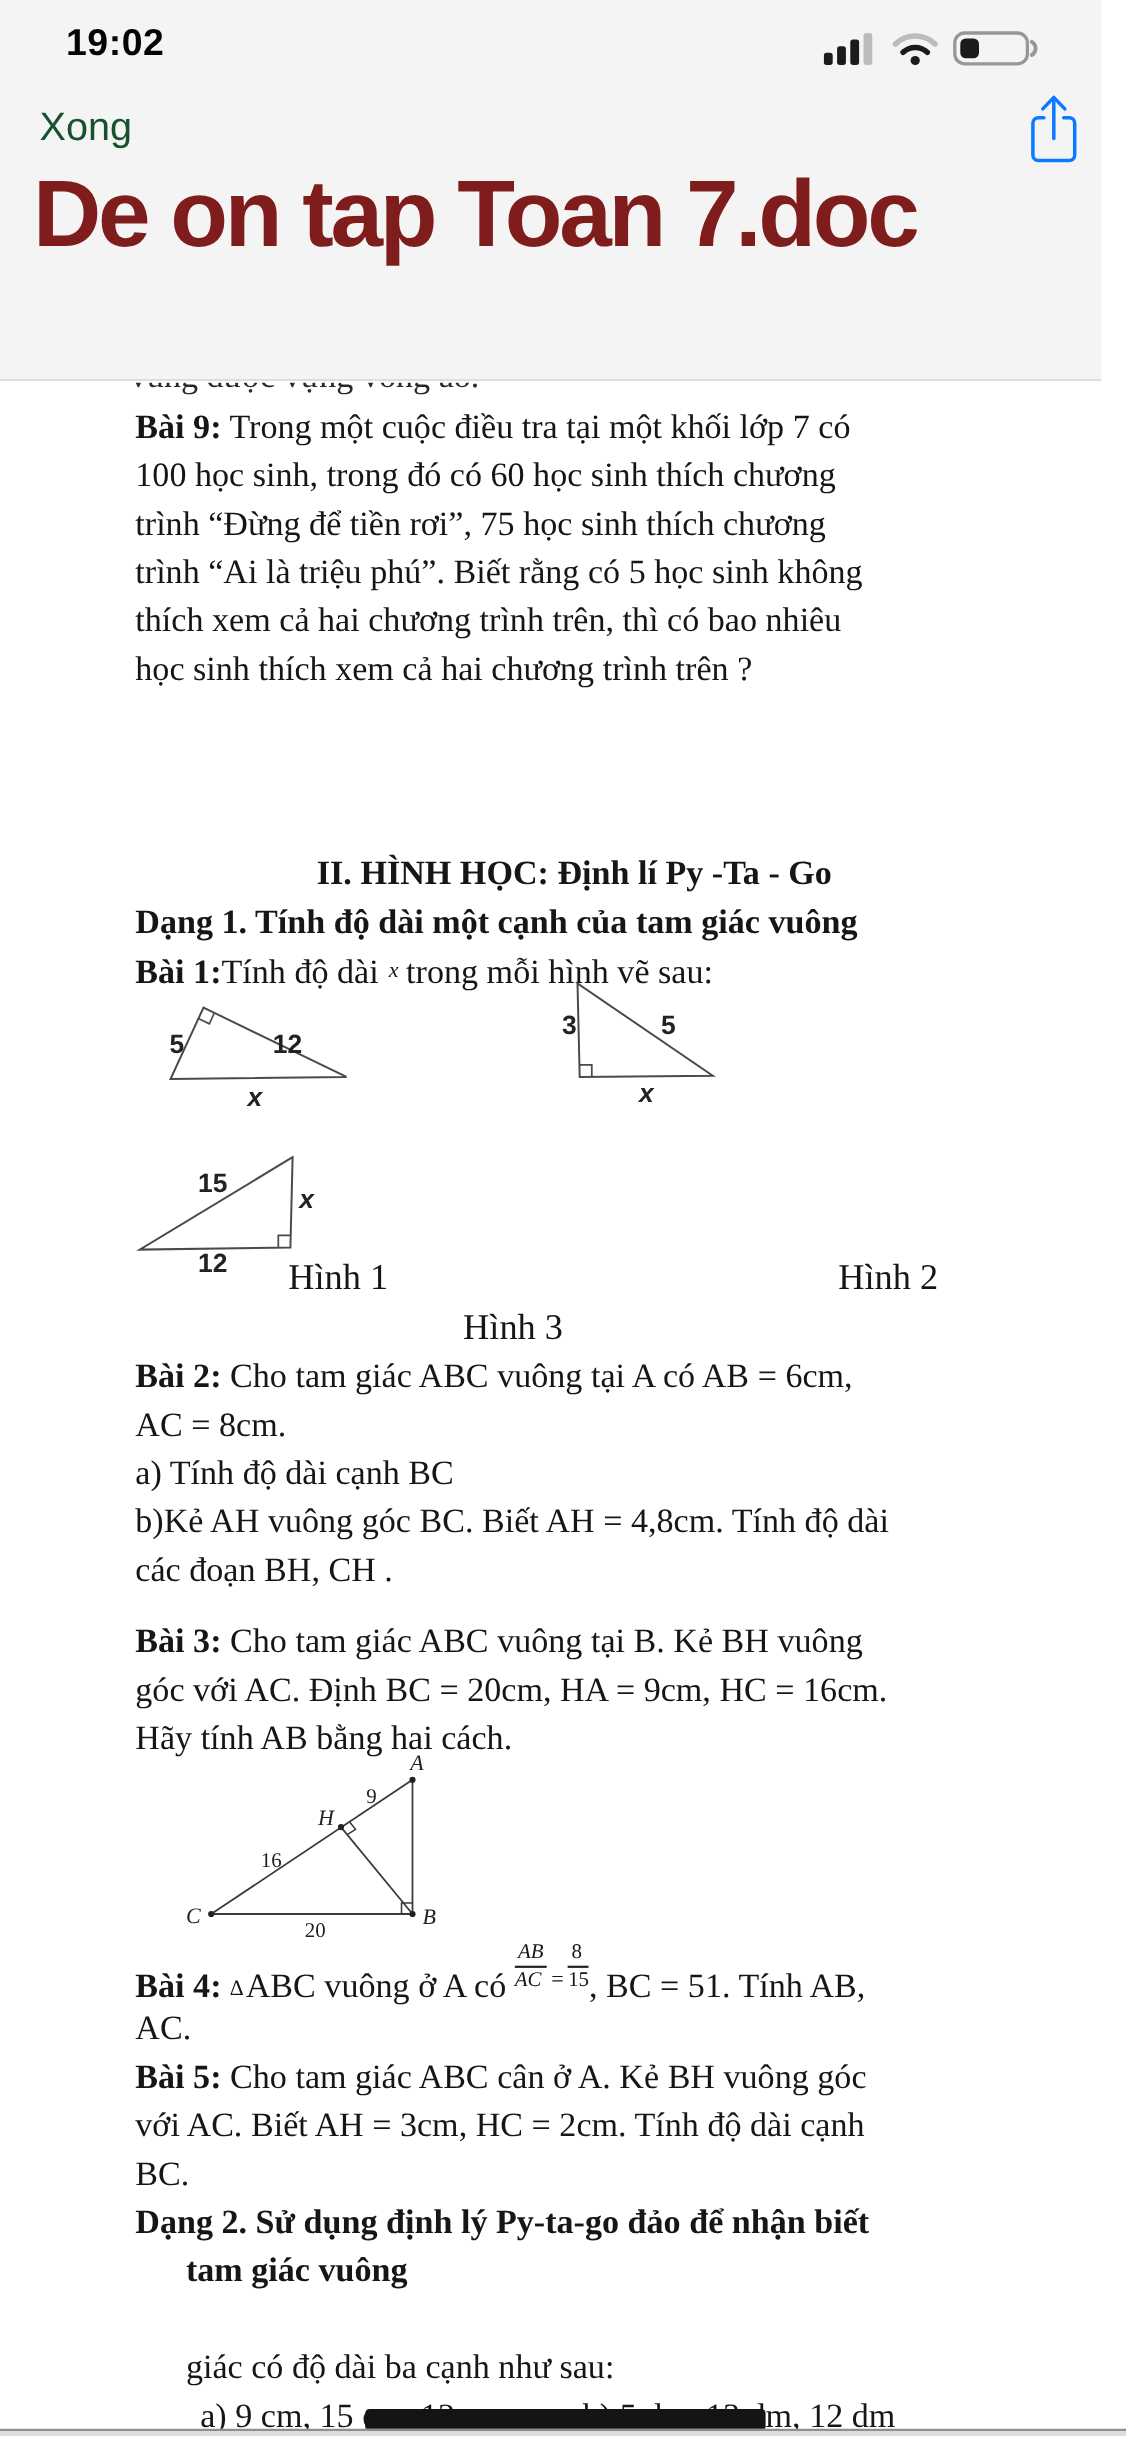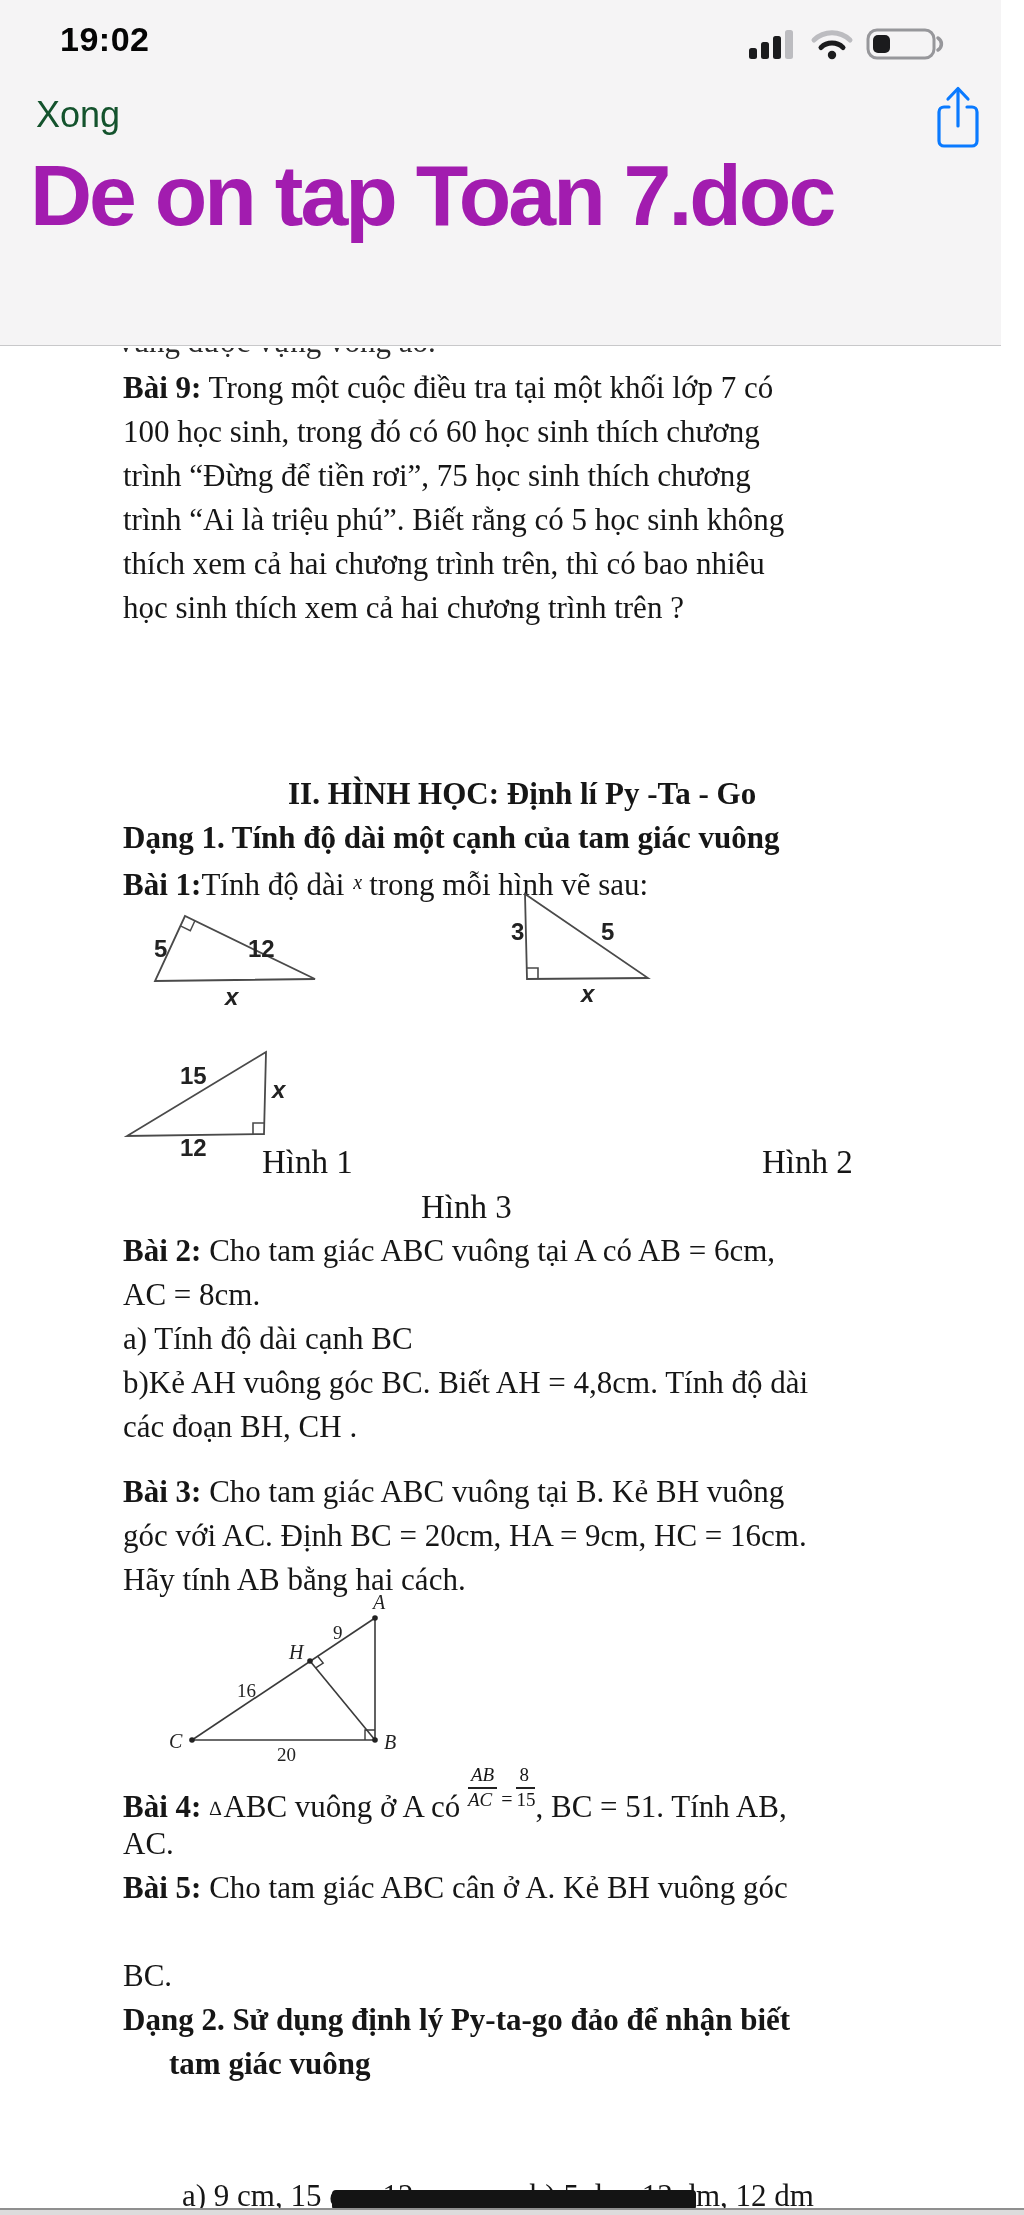--- a/index.html
+++ b/index.html
@@ -18,21 +18,21 @@
     position:absolute; left:60px; top:20px; font-size:34px; font-weight:700;
     letter-spacing:.5px; color:#050505;
   }
   .sicons { position:absolute; left:748px; top:26px; width:240px; height:36px; display:flex; align-items:center; gap:12px; }
   .done {
     position:absolute; left:36px; top:94px; font-size:36px; font-weight:400; color:#14532d; cursor:pointer;
   }
   .share { position:absolute; left:932px; top:84px; width:52px; height:66px; cursor:pointer; }
   .title {
     position:absolute; left:30px; top:146px; width:970px;
-    font-size:86px; font-weight:700; letter-spacing:-3px; color:#a21caf; white-space:nowrap;
+    font-size:86px; font-weight:700; letter-spacing:-3px; color:#7f1d1d; white-space:nowrap;
   }
   
   .doc { position:absolute; left:0; top:347px; width:1024px; height:1868px; background:#fff; }
   .ln {
     position:absolute; left:123px; font-size:31px; line-height:44px; white-space:pre; color:#161616;
   }
   .b { font-weight:bold; }
   .center-h { left:288px; }
   .sliver { position:absolute; left:118px; top:1px; width:650px; height:15px; overflow:hidden; }
   .sliver span { position:absolute; left:0; top:-26px; font-size:31px; line-height:40px; color:#2a2a2a; white-space:pre; }
@@ -162,24 +162,26 @@
       <text class="serifl" x="219" y="156" font-size="20" font-style="italic" fill="#222">B</text>
       <text class="serifl" x="168" y="46" font-size="19" fill="#222">9</text>
       <text class="serifl" x="72" y="104" font-size="19" fill="#222">16</text>
       <text class="serifl" x="112" y="168" font-size="19" fill="#222">20</text>
     </svg>
 
     <div class="ln" style="top:1429px"><span class="b">Bài 4:</span><span> </span><span class="tri">∆</span><span>ABC vuông ở A có </span><span class="frac"><span class="num">AB</span><span class="den">AC</span></span><span class="feq">=</span><span class="frac upright"><span class="num">8</span><span class="den">15</span></span><span>, BC = 51. Tính AB,</span></div>
     <div class="ln" style="top:1475px">AC.</div>
 
     <div class="ln" style="top:1519px"><span class="b">Bài 5:</span><span> Cho tam giác ABC cân ở A. Kẻ BH vuông góc</span></div>
+    <div class="ln" style="top:1563px">với AC. Biết AH = 3cm, HC = 2cm. Tính độ dài cạnh</div>
     <div class="ln" style="top:1607px">BC.</div>
 
     <div class="ln b" style="top:1651px">Dạng 2. Sử dụng định lý Py-ta-go đảo để nhận biết</div>
     <div class="ln b" style="left:169px; top:1695px">tam giác vuông</div>
 
+    <div class="ln" style="left:169px; top:1783px">giác có độ dài ba cạnh như sau:</div>
     <div class="ln" style="left:182px; top:1827px">a) 9 cm, 15 cm, 12 cm;&nbsp;&nbsp;&nbsp;&nbsp;&nbsp;&nbsp;&nbsp;&nbsp;b) 5 dm, 13 dm, 12 dm</div>
 
     <div class="redaction"></div>
 
     <div class="bottomband"></div>
   </div>
 </div>
 
 </body></html>

